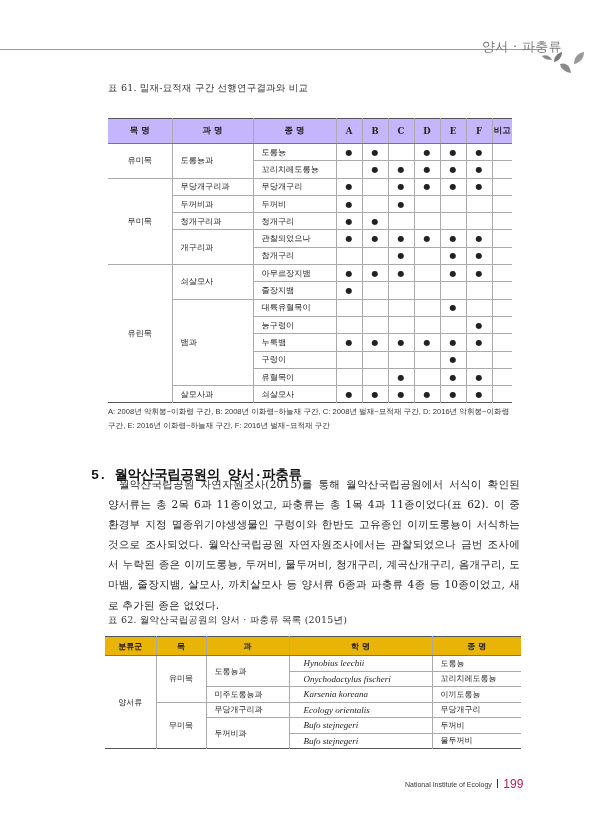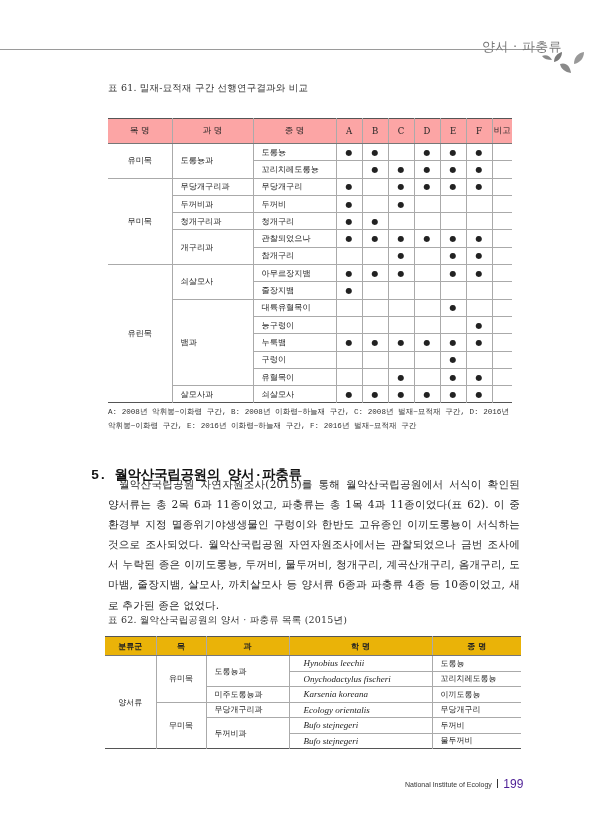--- a/index.html
+++ b/index.html
@@ -9,51 +9,51 @@
   .running-head { position:absolute; left:482px; top:38px; font-family:"DejaVu Sans", sans-serif;
                   font-size:13px; color:#777; letter-spacing:0.3px; }
   .leaves { position:absolute; left:540px; top:52px; width:60px; height:22px; }
 
   .caption { position:absolute; font-size:9.5px; color:#333; letter-spacing:0.2px; }
   #t61cap { left:108px; top:82px; }
   #t62cap { left:108px; top:614px; }
 
   table.t { position:absolute; border-collapse:collapse; table-layout:fixed; font-size:8.2px; }
   #t61 { left:108px; top:118px; width:404px; border-top:1px solid #555; border-bottom:1.5px solid #555; }
-  #t61 th { background:#fca5a5; height:22px; font-weight:normal; font-size:8.5px; border-bottom:1px solid #777;
+  #t61 th { background:#c4b5fd; height:22px; font-weight:bold; font-size:8.5px; border-bottom:1px solid #777;
             border-left:1px solid #aaa; }
   #t61 th:first-child { border-left:none; }
   #t61 td { height:16.3px; border-left:1px solid #aaa; border-top:1px solid #aaa; padding:0; }
   #t61 td.first { border-left:none; }
   #t61 td.c { text-align:center; }
   #t61 td.l { text-align:left; padding-left:8px; }
   #t61 td.dot { text-align:center; font-size:8px; }
 
-  .note { position:absolute; left:108px; top:405px; width:410px; font-family:Liberation Mono, monospace;
+  .note { position:absolute; left:108px; top:405px; width:410px; font-family:Liberation Sans, sans-serif;
           font-size:7.6px; color:#333; line-height:14px; }
 
   .section-title { position:absolute; left:91px; top:455px; font-family:Liberation Mono, monospace;
                    font-weight:bold; font-size:13.5px; color:#111; letter-spacing:-0.3px;margin-top:11px; }
   .body-text { position:absolute; left:108px; top:474px; width:412px; font-size:10.6px; line-height:20.1px;
                color:#222; text-align:justify; text-indent:11px; letter-spacing:0.2px; }
 
   #t62 { left:105px; top:636px; width:416px; border-top:1px solid #555; border-bottom:1.5px solid #555; }
   #t62 th { background:#eab308; height:16px; font-weight:bold; font-size:8px; border-bottom:1px solid #777;
             border-left:1px solid #aaa; }
   #t62 th:first-child { border-left:none; }
   #t62 td { height:14.5px; border-left:1px solid #aaa; border-top:1px solid #aaa; padding:0; font-size:8px; }
   #t62 td.first { border-left:none; }
   #t62 td.c { text-align:center; }
   #t62 td.l { text-align:left; padding-left:8px; }
   #t62 td.sci { font-style:italic; font-family:"Liberation Serif", serif; font-size:9px; padding-left:14px; }
 
   .footer { position:absolute; left:405px; top:777px; font-family:"Liberation Sans", sans-serif;
             font-size:7px; color:#333; }
   .footer .bar { display:inline-block; width:1.5px; height:9px; background:#333; margin:0 5px; vertical-align:-1px; }
-  .footer .pn { font-size:12px; color:#4c1d95; vertical-align:-1px; }
+  .footer .pn { font-size:12px; color:#be185d; vertical-align:-1px; }
 </style>
 </head>
 <body>
 
 <div class="header-line"></div>
 <div class="running-head">양서 · 파충류</div>
 <svg class="leaves" viewBox="0 0 60 22">
   <path d="M2 4 C6 2,10 4,12 8 C8 8,4 7,2 4Z" fill="#8a8a8a"></path>
   <path d="M14 10 C14 4,18 1,22 0 C22 5,19 9,14 10Z" fill="#7a7a7a"></path>
   <path d="M20 12 C26 10,30 14,31 21 C25 20,21 17,20 12Z" fill="#8a8a8a"></path>

